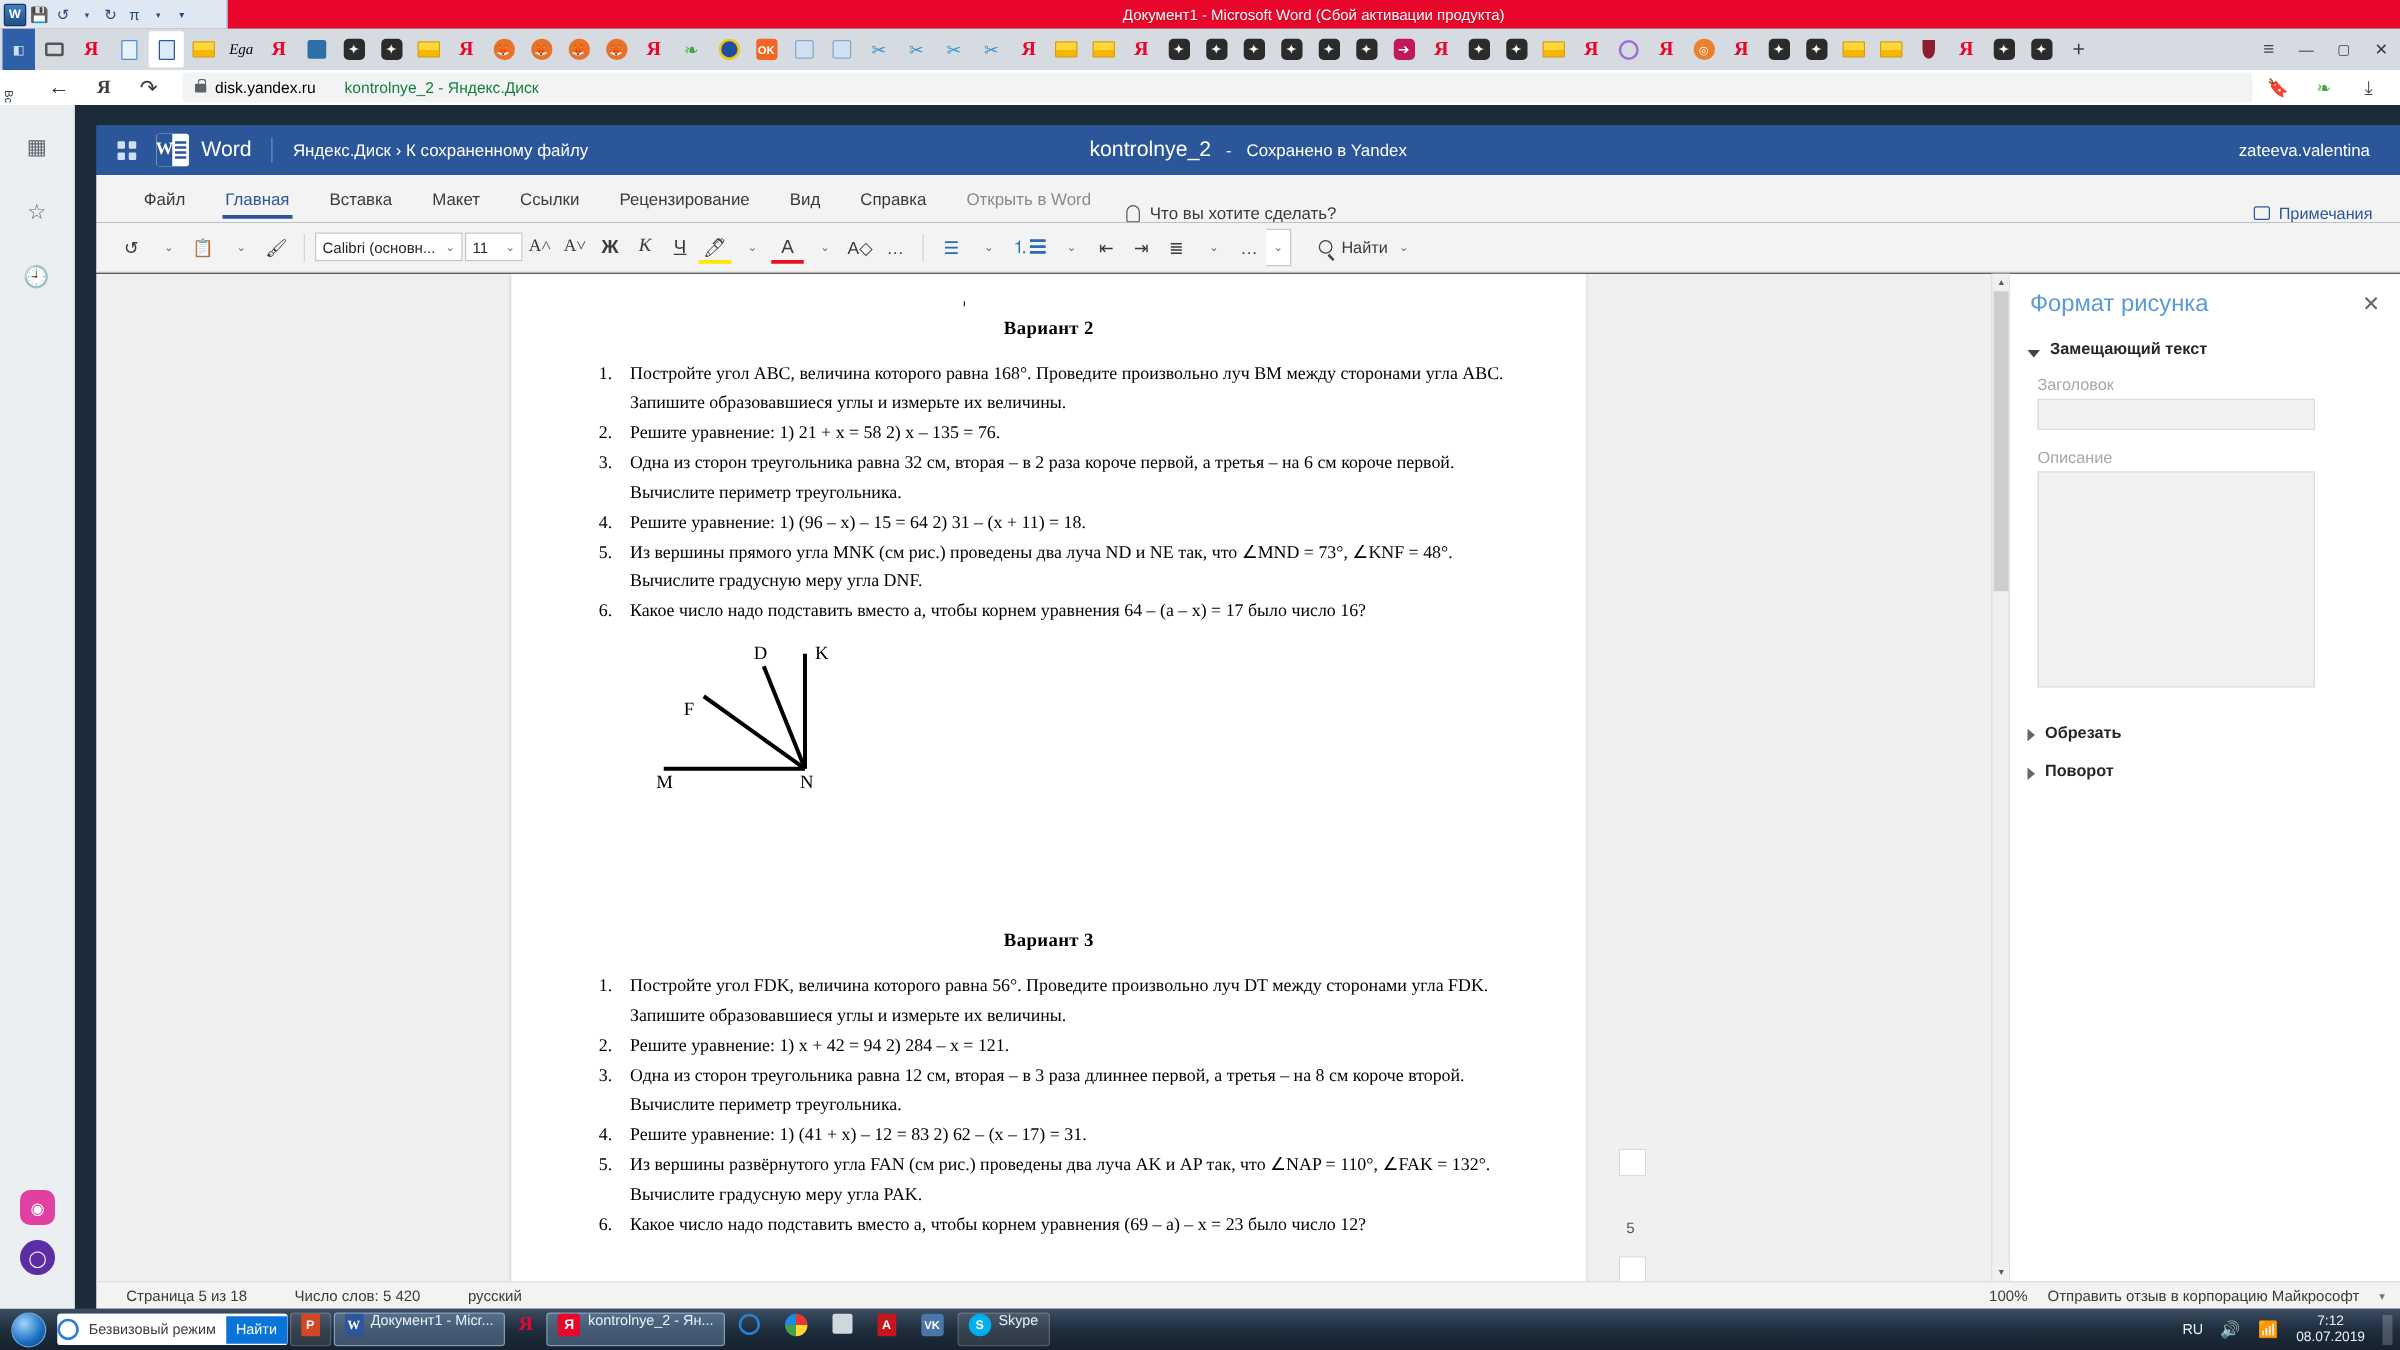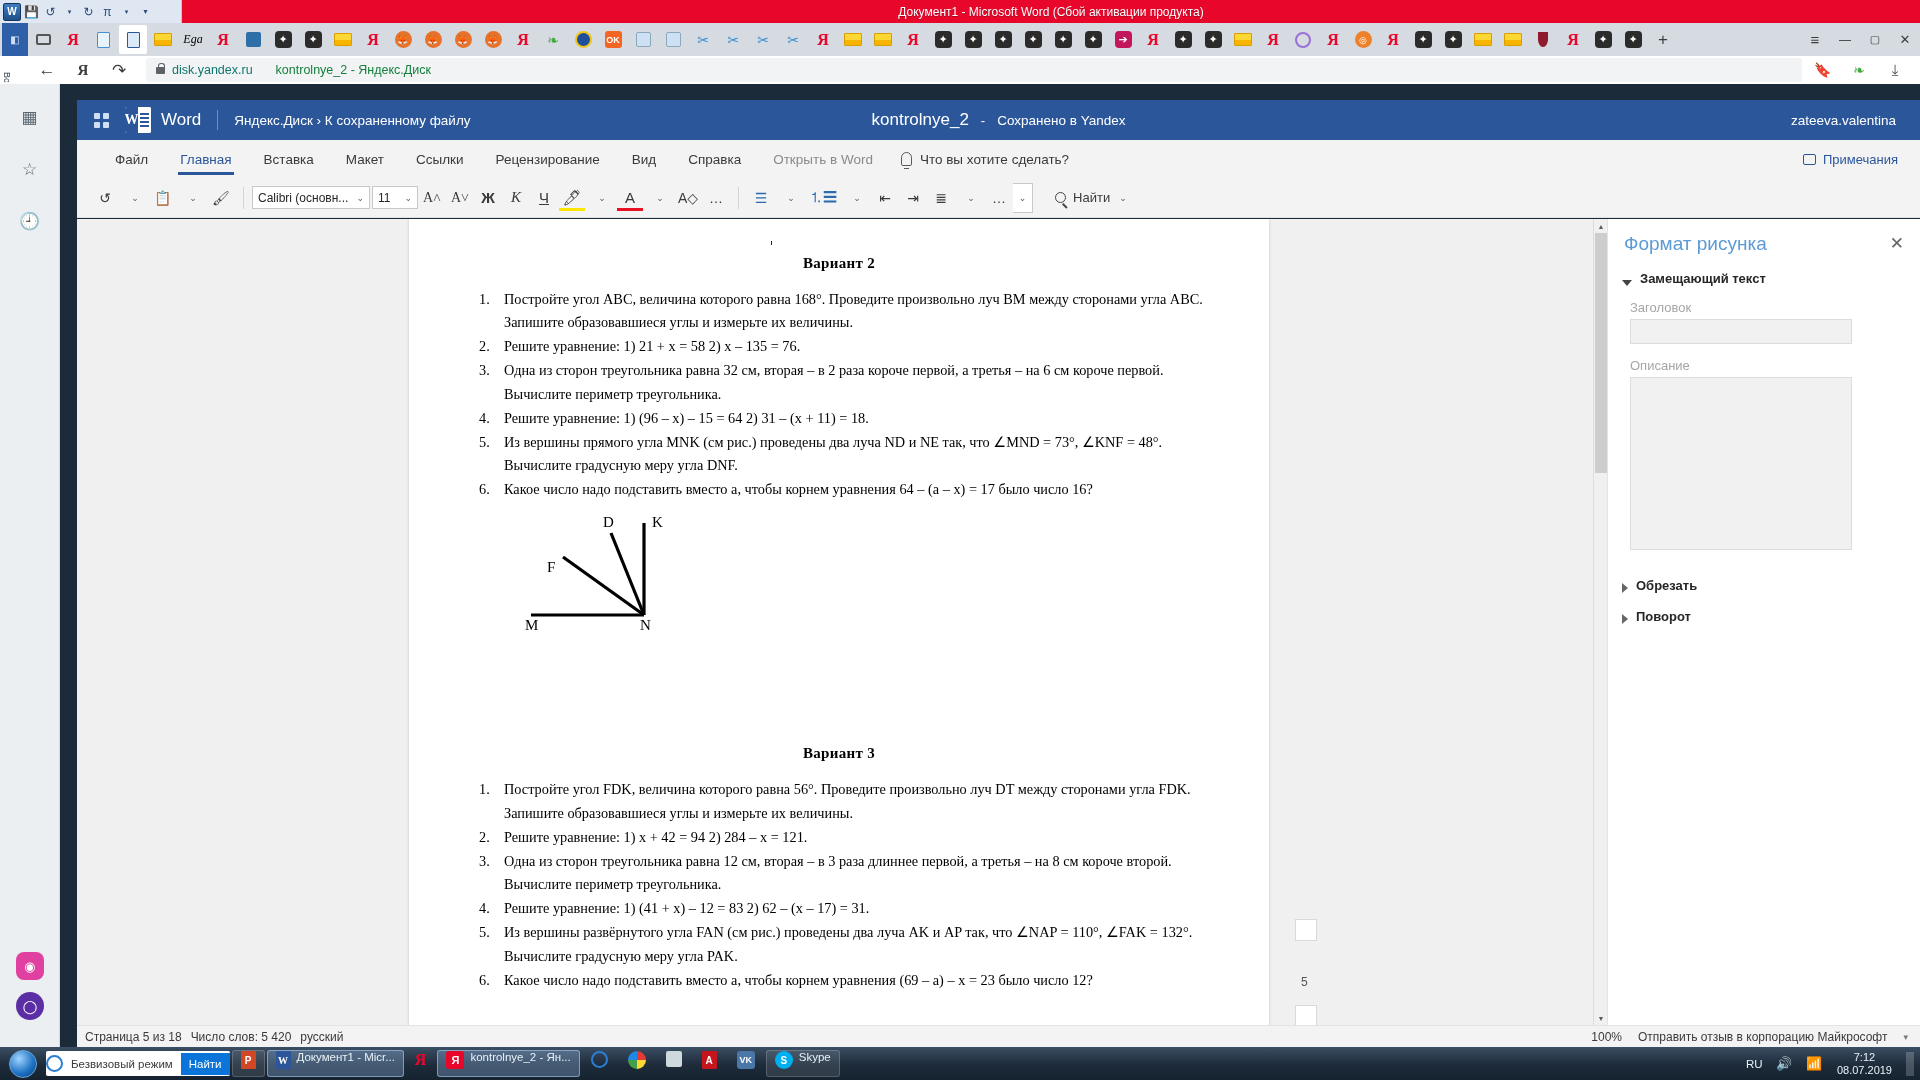--- a/index.html
+++ b/index.html
@@ -77,21 +77,21 @@
   .nav-btn { width: 30px; height: 24px; display:flex; align-items:center; justify-content:center;
              font-size: 17px; color: #3c3c3c; border-radius:3px; }
   #omnibox {
     flex: 1; height: 24px; background: #f1f3f4; border-radius: 3px;
     display: flex; align-items: center; gap: 7px; padding: 0 10px; font-size: 12.5px; color:#202124;
     margin-left: 6px;
   }
   .lock { width:9px;height:7px;background:#5f6368; position:relative; border-radius:1px;}
   .lock:before{content:"";position:absolute;top:-4px;left:2px;width:5px;height:5px;
     border:1.5px solid #5f6368;border-bottom:none;border-radius:3px 3px 0 0;}
-  #url-host { color:#0f766e; }
+  #url-host { color:#000000; }
   #url-title { color:#15803d;margin-left:16px; }
   
   #left-rail {
     position: absolute; top: 84px; left: 0; width: 60px; height: 996px;
     background: #eceff1; border-right:1px solid #d5d9dc;
     display:flex; flex-direction:column; align-items:center; padding-top: 20px; gap: 26px;
   }
   .rail-ic { width: 26px; height:26px; display:flex;align-items:center;justify-content:center;
              color:#5a6670; font-size:17px; }
   #rail-bottom { position:absolute; bottom:60px; left:0; width:60px;
@@ -119,21 +119,21 @@
   #wo-breadcrumb { font-size: 13.5px; }
   #wo-center { position:absolute; left: 50%; transform: translateX(-50%);
                display:flex; align-items:baseline; gap:12px; }
   #wo-docname { font-size: 17px; }
   #wo-dash { font-size:13px; }
   #wo-saved { font-size: 13.5px; }
   #wo-user { position:absolute; right: 24px; font-size: 13.5px; }
   
   #ribbon-tabs {
     position: absolute; top: 140px; left: 77px; width: 1843px; height: 38px;
-    background: #f3f3f3; display:flex; align-items:center; padding-left: 22px; gap: 0;
+    background: #f3f3f3; display:flex; align-items:flex-end; padding-left: 22px; gap: 0;
   }
   .rtab { padding: 0 16px; height: 38px; display:flex; align-items:center;
           font-size: 13.5px; color: #3a3a3a; position: relative; }
   .rtab.active { color:#2b579a; font-weight: normal; }
   .rtab.active:after { content:""; position:absolute; bottom:3px; left:14px; right:14px;
                        height:3px; background:#2b579a; }
   .rtab.dim { color: #8a8a8a; }
   #tell-me { display:flex; align-items:center; gap:8px; margin-left: 12px; font-size:13.5px; color:#3a3a3a;}
   .bulb { width:11px;height:14px; border:1.4px solid #5a5a5a; border-radius:6px 6px 2px 2px; position:relative;}
   .bulb:after{content:"";position:absolute;bottom:-4px;left:2px;width:5px;height:3px;border-bottom:1.4px solid #5a5a5a;}
@@ -219,21 +219,21 @@
   .rp-input { margin-left: 22px; width: 222px; height: 25px; background:#f1f1f1;
               border:1px solid #dcdcdc; }
   .rp-area { margin-left: 22px; width: 222px; height: 173px; background:#f1f1f1;
              border:1px solid #dcdcdc; }
   
   #statusbar {
     position:absolute; top:1025px; left:77px; width:1843px; height:22px;
     background:#f3f3f3; display:flex; align-items:center; font-size:12px; color:#3a3a3a;
     border-top:1px solid #e3e3e3;
   }
-  #sb-left { display:flex; gap:9px; padding-left:8px; }
+  #sb-left { display:flex; gap:38px; padding-left:24px; }
   #sb-right { position:absolute; right:12px; display:flex; gap:16px; align-items:center; }
   
   #taskbar {
     position:absolute; top:1047px; left:0; width:1920px; height:33px;
     background: linear-gradient(#3b4e63, #1d2b3a 55%, #16222f);
     display:flex; align-items:center; gap:2px; padding-left:2px;
   }
   #start {
     width:42px;height:31px; display:flex;align-items:center;justify-content:center;
   }

